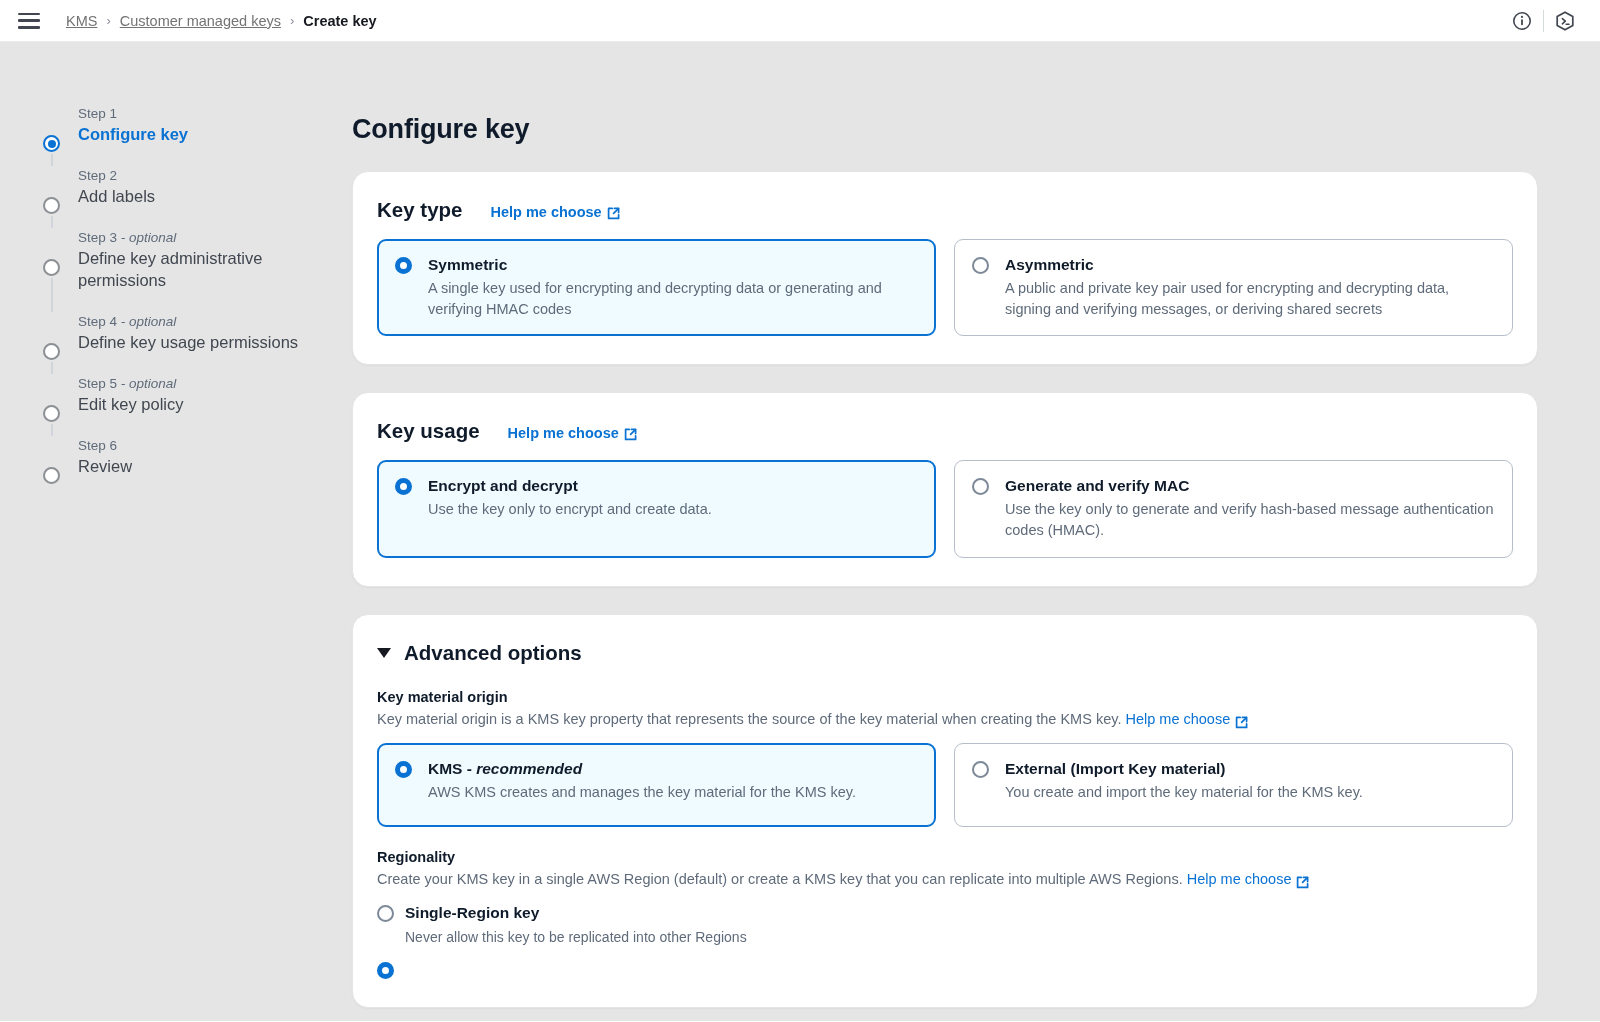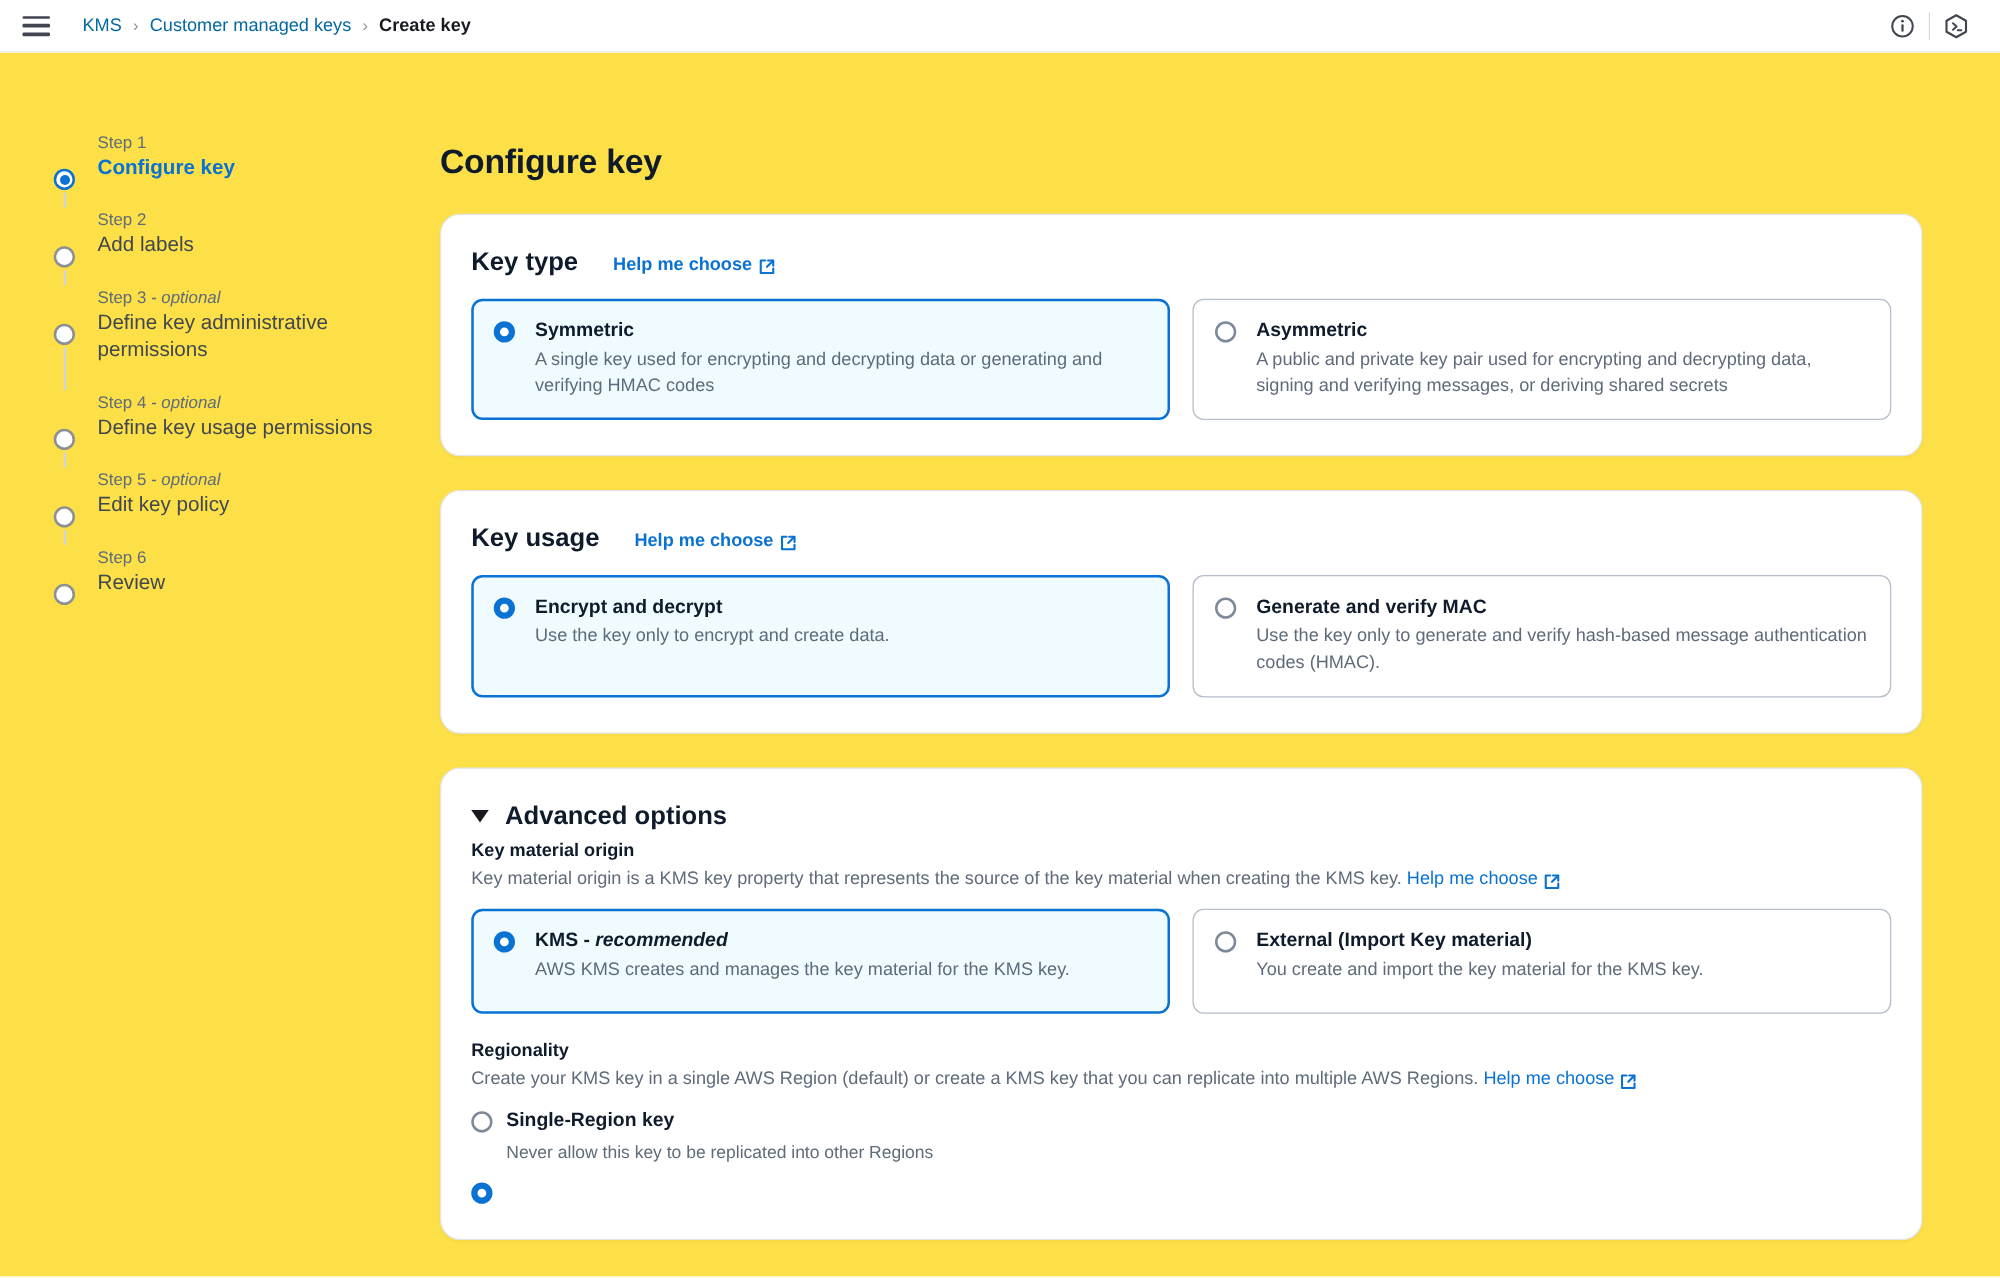--- a/index.html
+++ b/index.html
@@ -16,29 +16,29 @@
     height: 42px;
     background: #ffffff;
     border-bottom: 1px solid #e9ebed;
     display: flex; align-items: center;
     padding: 0 16px 0 18px;
     position: relative;
   }
   .hamburger { width: 22px; height: 16px; display:flex; flex-direction:column; justify-content:space-between; cursor:pointer; }
   .hamburger span { display:block; height:2.5px; background:#424650; border-radius:1px; }
   .breadcrumb { display:flex; align-items:center; margin-left: 26px; font-size: 14.5px; }
-  .crumb-link { color:#0369a1; cursor:pointer; }
+  .crumb-link { color:#737373; text-decoration: underline; cursor:pointer; }
   .crumb-sep { color:#8a8f98; margin: 0 9px; font-size: 13px; }
   .crumb-current { color:#16191f; font-weight: 700; }
   .topbar-right { position:absolute; right: 14px; top:0; height: 42px; display:flex; align-items:center; gap: 0; }
   .icon-btn { width: 42px; height: 42px; display:flex; align-items:center; justify-content:center; cursor:pointer; }
   .vdiv { width:1px; height: 22px; background:#d5dbdb; }
 
   
-  .page { display: flex; height: calc(1022px - 43px); background:#fde047; }
+  .page { display: flex; height: calc(1022px - 43px); background:#e5e5e5; }
   .stepper { width: 352px; padding: 64px 0 0 28px; flex: 0 0 352px; }
   .content { flex: 1; padding: 72px 62px 0 0; position: relative; }
 
   
   .step { position: relative; padding-left: 50px; padding-bottom: 22px; }
   .step:last-child { padding-bottom: 0; }
   .step-marker {
     position: absolute; left: 15px; top: 29px;
     width: 17px; height: 17px; border-radius: 50%;
     border: 2px solid #8c8f94; background: #ffffff;
@@ -101,21 +101,21 @@
     width: 17px; height: 17px; border-radius: 50%;
     border: 2px solid #7d8998; background:#ffffff; position:relative;
   }
   .radio.on { border: 5px solid #0972d3; background:#ffffff; }
   .tile-body { flex:1; }
   .tile-title { font-size: 15.5px; font-weight: 700; color:#0f1b2a; margin-bottom: 3px; line-height:1.3; }
   .tile-title em { font-style: italic; font-weight: 700; }
   .tile-desc { font-size: 14.5px; color:#5f6b7a; line-height: 1.42; }
 
   
-  .adv-head { display:flex; align-items:center; gap: 13px; margin-bottom: 8px; cursor:pointer; }
+  .adv-head { display:flex; align-items:center; gap: 13px; margin-bottom: 24px; cursor:pointer; }
   .caret { width:0;height:0;border-left:7.5px solid transparent;border-right:7.5px solid transparent;border-top:10px solid #16191f; }
   .adv-head h2 { font-size: 20.5px; font-weight: 700; color:#0f1b2a; }
   .field-label { font-size: 14.5px; font-weight: 700; color:#0f1b2a; margin-bottom: 4px; }
   .field-desc { font-size: 14.5px; color:#5f6b7a; margin-bottom: 13px; line-height:1.45; }
   .field-desc .help-link { font-size: 14.5px; font-weight: 400; }
   .block { margin-bottom: 22px; }
   .block:last-child { margin-bottom: 0; }
 
   
   .radio-list { margin-top: 4px; }

